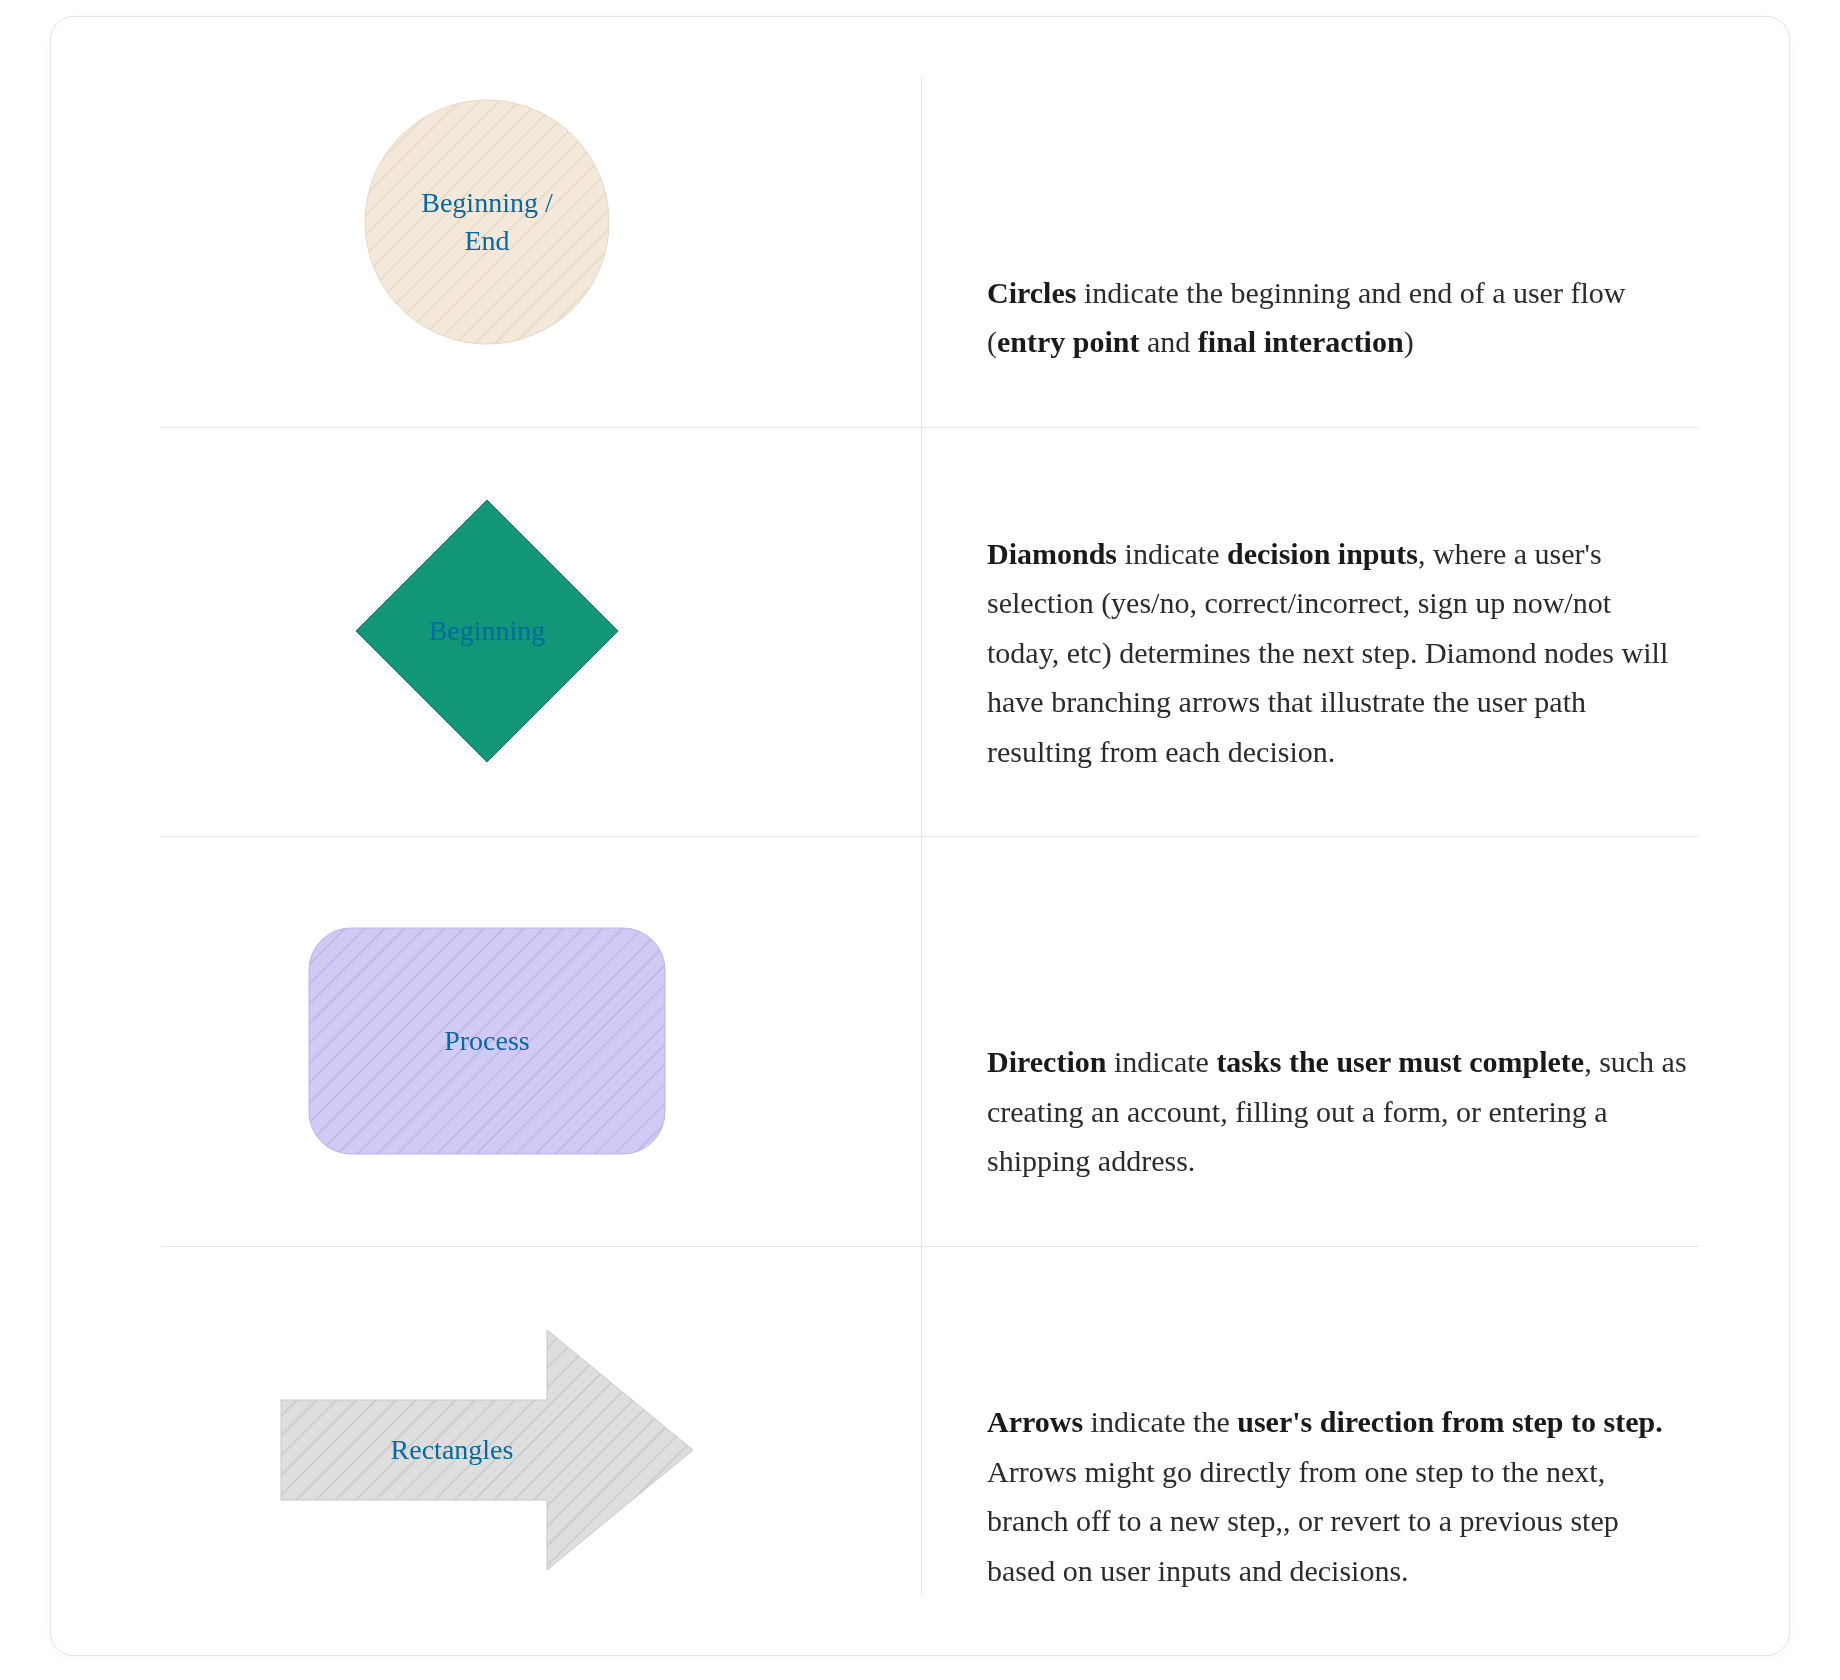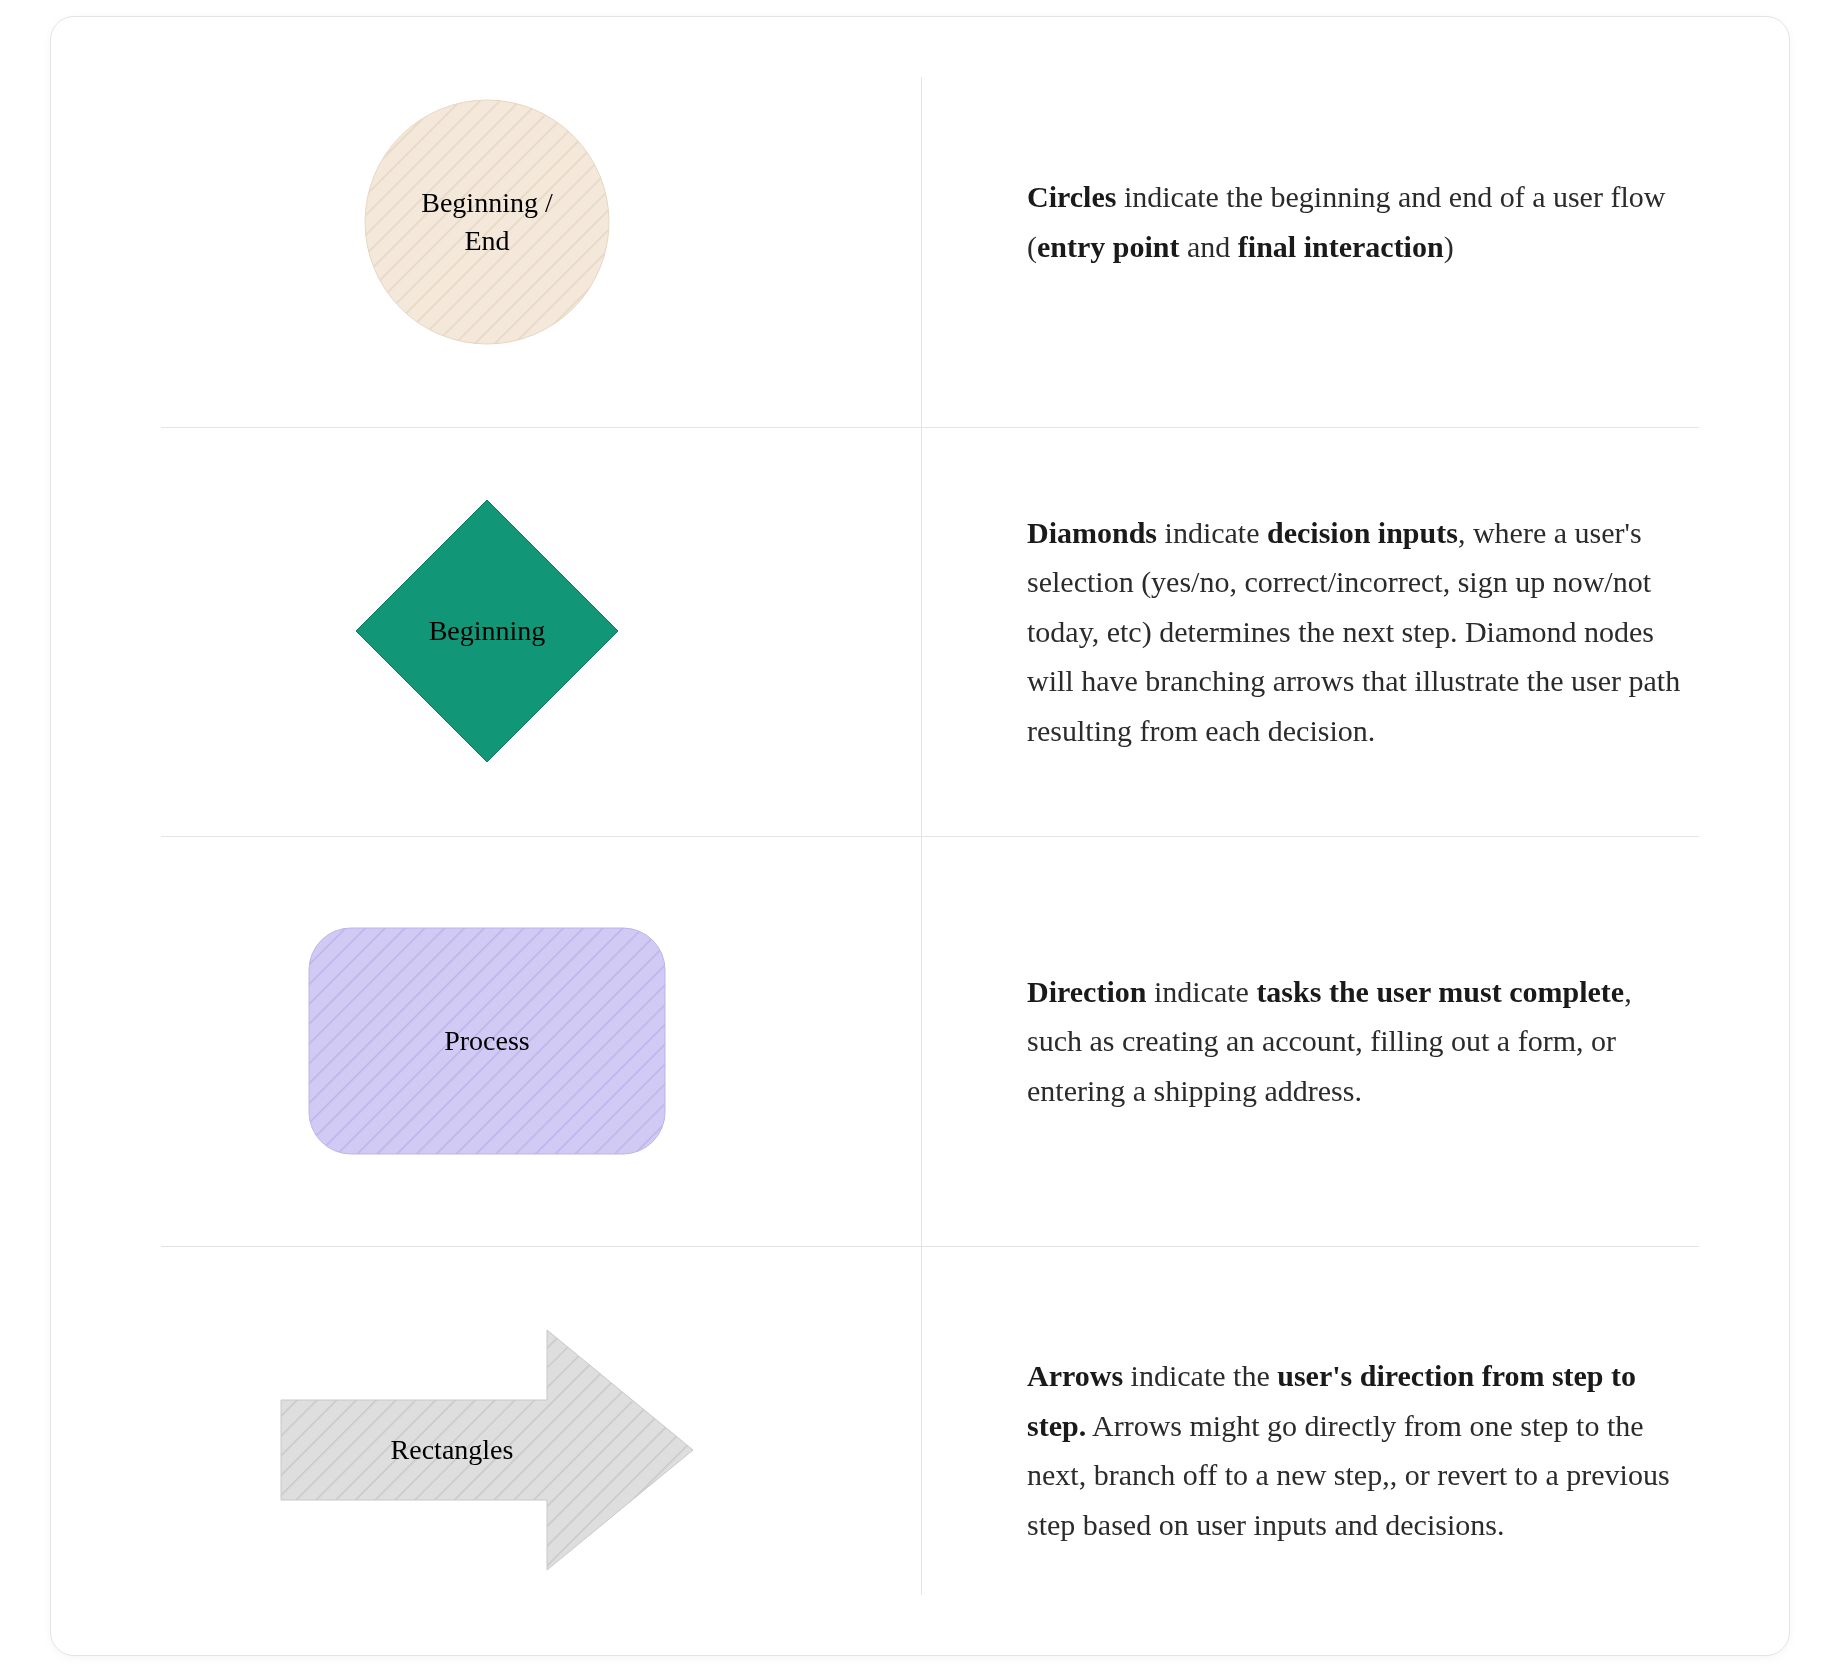--- a/index.html
+++ b/index.html
@@ -50,22 +50,22 @@
 
   .shape-col {
     width: 872px;
     display: flex;
     align-items: center;
     justify-content: center;
   }
   .desc-col {
     flex: 1;
     display: flex;
-    align-items: center;
-    padding: 60px 100px 60px 104px;
+    align-items: flex-end;
+    padding: 60px 100px 60px 64px;
   }
   .desc {
     font-size: 30px;
     line-height: 1.65;
     color: #2b2b2b;
     max-width: 740px;
   }
   .desc b { font-weight: 700; color: #1a1a1a; }
 
   .shape-wrap {
@@ -75,21 +75,21 @@
     justify-content: center;
   }
   .shape-svg { display: block; }
   .shape-label {
     position: absolute;
     inset: 0;
     display: flex;
     align-items: center;
     justify-content: center;
     font-size: 28px;
-    color: #000000;
+    color: #0369a1;
     text-align: center;
     white-space: pre-line;
     line-height: 1.35;
     pointer-events: none;
   }
   .label-arrow { padding-right: 70px; }
 </style>
 </head>
 <body>
 

